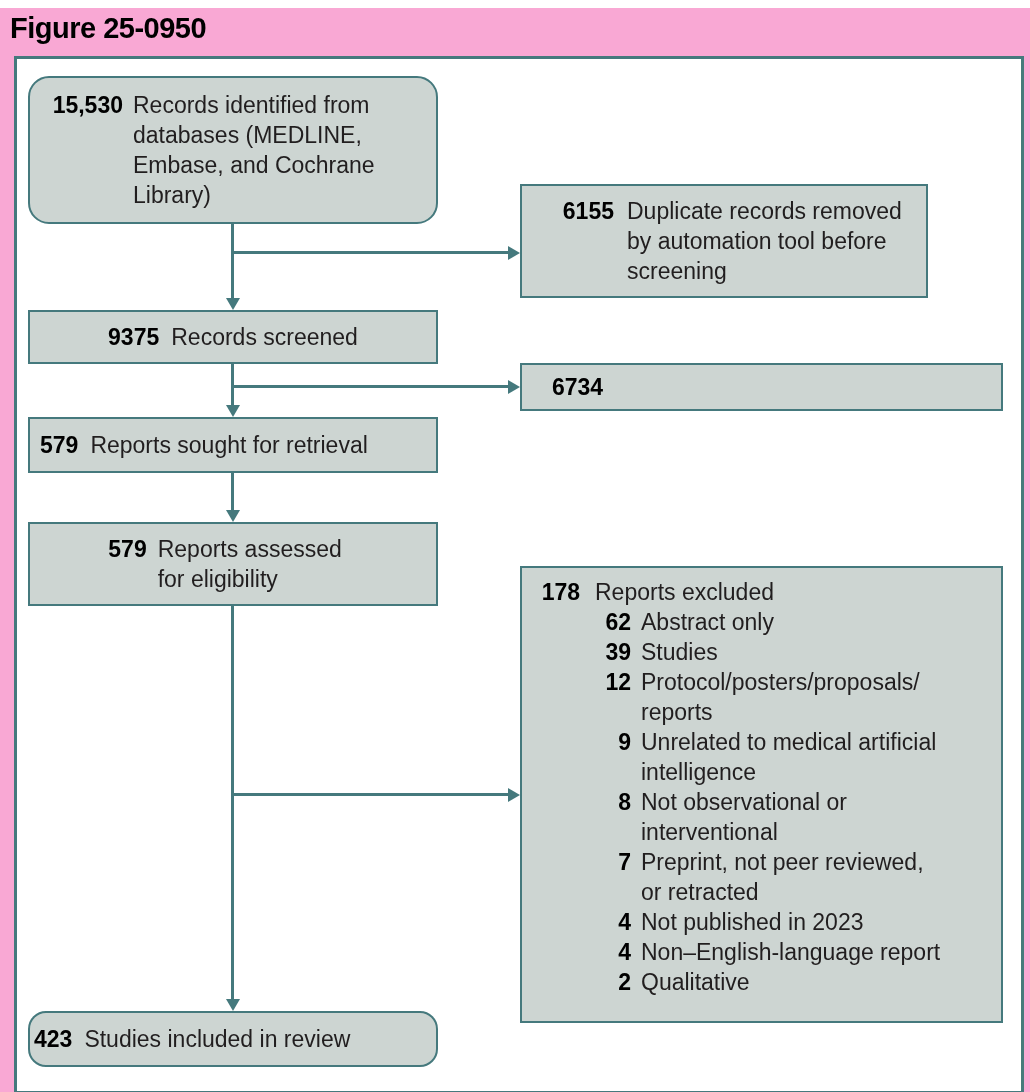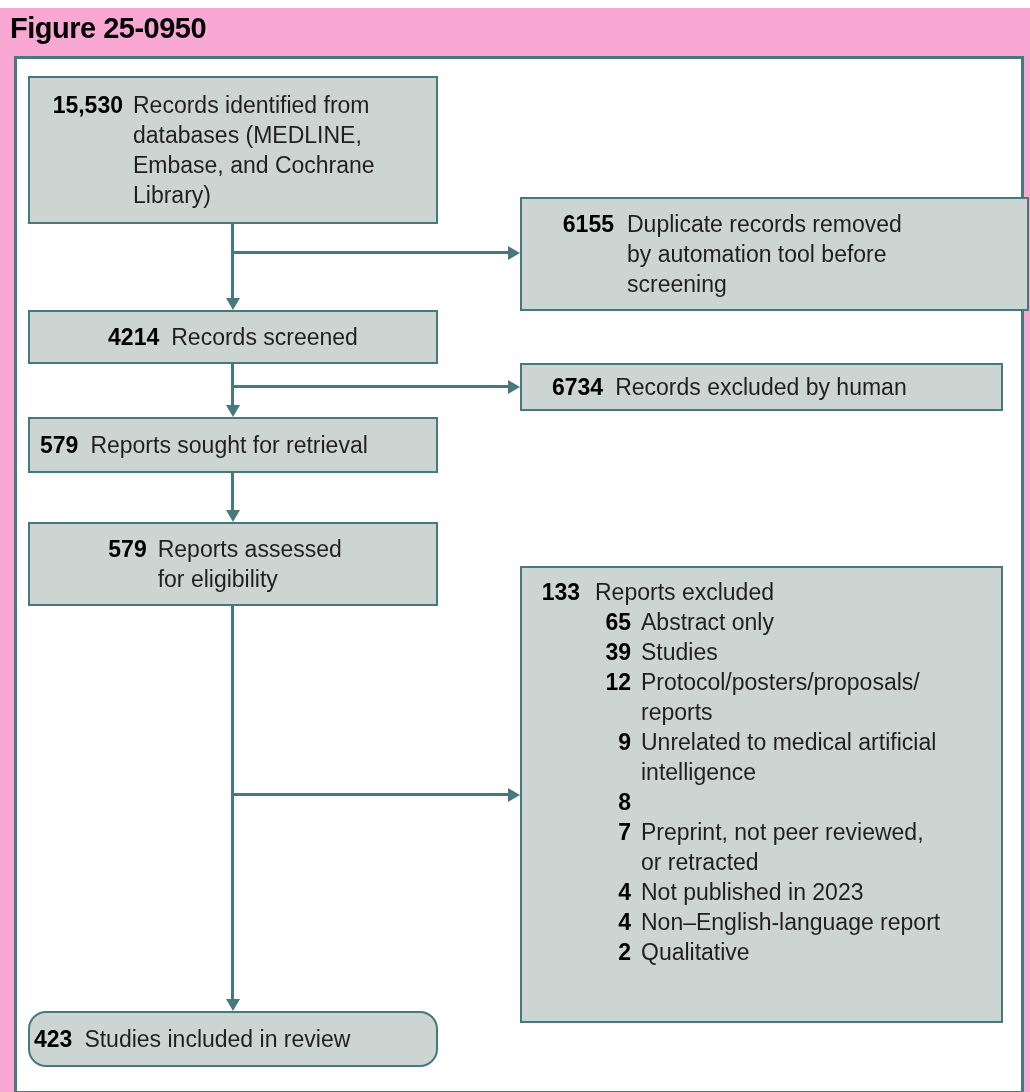--- a/index.html
+++ b/index.html
@@ -55,27 +55,27 @@
     font-weight: bold;
     color: #000000;
     white-space: nowrap;
     text-align: right;
     flex: 0 0 auto;
   }
   .txt {
     flex: 0 0 auto;
   }
   
-  .bx-identified   { left: 28px;  top: 68px;   width: 410px; height: 148px; }
+  .bx-identified   { left: 28px;  top: 68px;   width: 410px; height: 148px; border-radius: 21px; }
   .bx-screened     { left: 28px;  top: 302px;  width: 410px; height: 54px;  justify-content: center; }
   .bx-sought       { left: 28px;  top: 409px;  width: 410px; height: 56px;  padding-left: 10px; }
   .bx-assessed     { left: 28px;  top: 514px;  width: 410px; height: 84px;  justify-content: center; }
   .bx-included     { left: 28px;  top: 1003px; width: 410px; height: 56px;  padding-left: 4px; border-radius: 18px; }
   
-  .bx-duplicates   { left: 520px; top: 189px;  width: 509px; height: 114px; }
+  .bx-duplicates   { left: 520px; top: 176px;  width: 408px; height: 114px; }
   .bx-excl-human   { left: 520px; top: 355px;  width: 483px; height: 48px;  padding-left: 30px; }
   .bx-excluded     { left: 520px; top: 558px;  width: 483px; height: 457px; align-items: flex-start; padding-top: 9px; }
   .bx-identified .row { padding-left: 12px; }
   .bx-identified .num { width: 81px; margin-right: 10px; }
   .bx-identified .txt { width: 292px; }
   .bx-screened  .num,
   .bx-sought    .num,
   .bx-included  .num,
   .bx-excl-human .num { margin-right: 12px; }
   .bx-assessed .num { margin-right: 11px; }
@@ -120,21 +120,21 @@
 
   <div class="box bx-identified">
     <div class="row">
       <span class="num">15,530</span>
       <span class="txt">Records identified from<br>databases (MEDLINE,<br>Embase, and Cochrane<br>Library)</span>
     </div>
   </div>
 
   <div class="box bx-screened">
     <div class="row">
-      <span class="num">4214</span>
+      <span class="num">9375</span>
       <span class="txt">Records screened</span>
     </div>
   </div>
 
   <div class="box bx-sought">
     <div class="row">
       <span class="num">579</span>
       <span class="txt">Reports sought for retrieval</span>
     </div>
   </div>
@@ -156,48 +156,48 @@
   <div class="box bx-duplicates">
     <div class="row">
       <span class="num">6155</span>
       <span class="txt">Duplicate records removed<br>by automation tool before<br>screening</span>
     </div>
   </div>
 
   <div class="box bx-excl-human">
     <div class="row">
       <span class="num">6734</span>
-      <span class="txt">Records excluded by human</span>
     </div>
   </div>
 
   <div class="box bx-excluded">
     <div class="excl-block">
       <div class="row excl-main">
-        <span class="num">133</span>
+        <span class="num">178</span>
         <span class="txt">Reports excluded</span>
       </div>
       <div class="row excl-sub">
-        <span class="num">65</span>
+        <span class="num">62</span>
         <span class="txt">Abstract only</span>
       </div>
       <div class="row excl-sub">
         <span class="num">39</span>
         <span class="txt">Studies</span>
       </div>
       <div class="row excl-sub">
         <span class="num">12</span>
         <span class="txt">Protocol/posters/proposals/<br>reports</span>
       </div>
       <div class="row excl-sub">
         <span class="num">9</span>
         <span class="txt">Unrelated to medical artificial<br>intelligence</span>
       </div>
       <div class="row excl-sub">
         <span class="num">8</span>
+        <span class="txt">Not observational or<br>interventional</span>
       </div>
       <div class="row excl-sub">
         <span class="num">7</span>
         <span class="txt">Preprint, not peer reviewed,<br>or retracted</span>
       </div>
       <div class="row excl-sub">
         <span class="num">4</span>
         <span class="txt">Not published in 2023</span>
       </div>
       <div class="row excl-sub">

